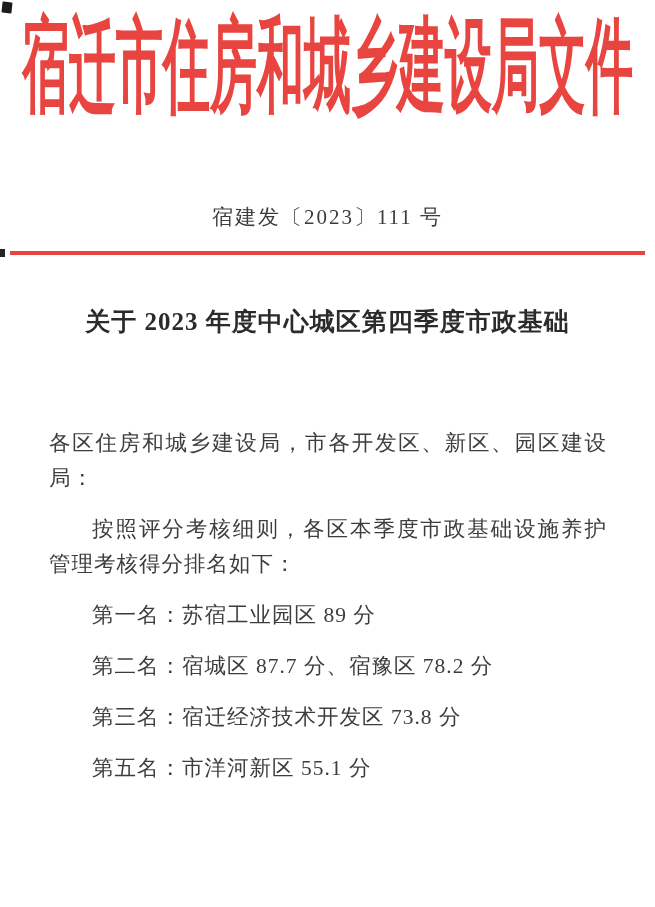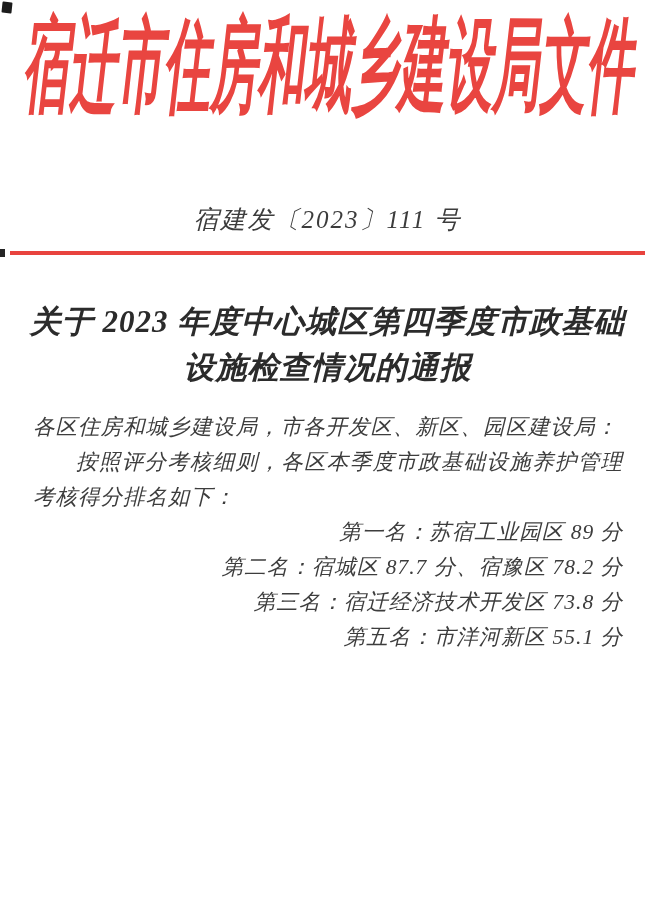--- a/index.html
+++ b/index.html
@@ -7,21 +7,20 @@
     padding: 0;
     background: #ffffff;
   }
   .page {
     position: relative;
     width: 655px;
     height: 907px;
     background: #ffffff;
     overflow: hidden;
     font-family: "Liberation Serif", "DejaVu Serif", serif;
-    font-style: italic;
   }
 
   
   .scan-corner-mark {
     position: absolute;
     left: 2px; top: 2px;
     width: 10px; height: 11px;
     background: #1c1c1c;
     transform: rotate(6deg);
     border-radius: 1px;
@@ -51,66 +50,66 @@
     transform: scale(1, 2.2);
     transform-origin: center center;
     font-family: "Liberation Serif", "DejaVu Serif", serif;
   }
 
   
   .doc-number {
     position: absolute;
     left: 0; right: 0; top: 203px;
     text-align: center;
-    font-size: 25px;
+    font-size: 21px;
     letter-spacing: 2px;
     color: #3c3c3c;
   }
 
   
   .red-rule {
     position: absolute;
     left: 10px; right: 10px; top: 251px;
     height: 4px;
     background: var(--rule-red, #e8433e);
   }
 
   
   .doc-title {
     position: absolute;
     left: 20px; right: 20px; top: 299px;
     text-align: center;
-    font-size: 31px;
+    font-size: 25px;
     font-weight: bold;
     line-height: 46px;
     color: var(--title-text, #2b2b2b);
     letter-spacing: 1px;
   }
 
   
   .doc-body {
     position: absolute;
     left: 33px; right: 32px; top: 410px;
     font-size: 21.5px;
     line-height: 35px;
     letter-spacing: 1px;
     color: var(--body-text, #3d3d3d);
     text-align: justify;
     text-justify: inter-character;
   }
   .doc-body p {
-    margin: 0;
+    margin: 16px;
     padding: 0;
   }
   .para-indent {
     text-indent: 2em;
   }
   .ranking-item {
     text-indent: 2em;
-    text-align: right;
+    text-align: left;
     white-space: nowrap;
   }
 </style>
 </head>
 <body>
 
 <div class="page">
 
   <div class="scan-corner-mark"></div>
   <div class="scan-edge-mark"></div>
@@ -118,21 +117,20 @@
   <div class="masthead">
     <div class="masthead-text">宿迁市住房和城乡建设局文件</div>
   </div>
 
   <div class="doc-number">宿建发〔2023〕111 号</div>
 
   <div class="red-rule"></div>
 
   <div class="doc-title">
     <div>关于 2023 年度中心城区第四季度市政基础</div>
-    <div>设施检查情况的通报</div>
   </div>
 
   <div class="doc-body">
     <p>各区住房和城乡建设局，市各开发区、新区、园区建设局：</p>
     <p class="para-indent">按照评分考核细则，各区本季度市政基础设施养护管理考核得分排名如下：</p>
 
     <div>
       <p class="ranking-item">第一名：苏宿工业园区 89 分</p>
       <p class="ranking-item">第二名：宿城区 87.7 分、宿豫区 78.2 分</p>
       <p class="ranking-item">第三名：宿迁经济技术开发区 73.8 分</p>

